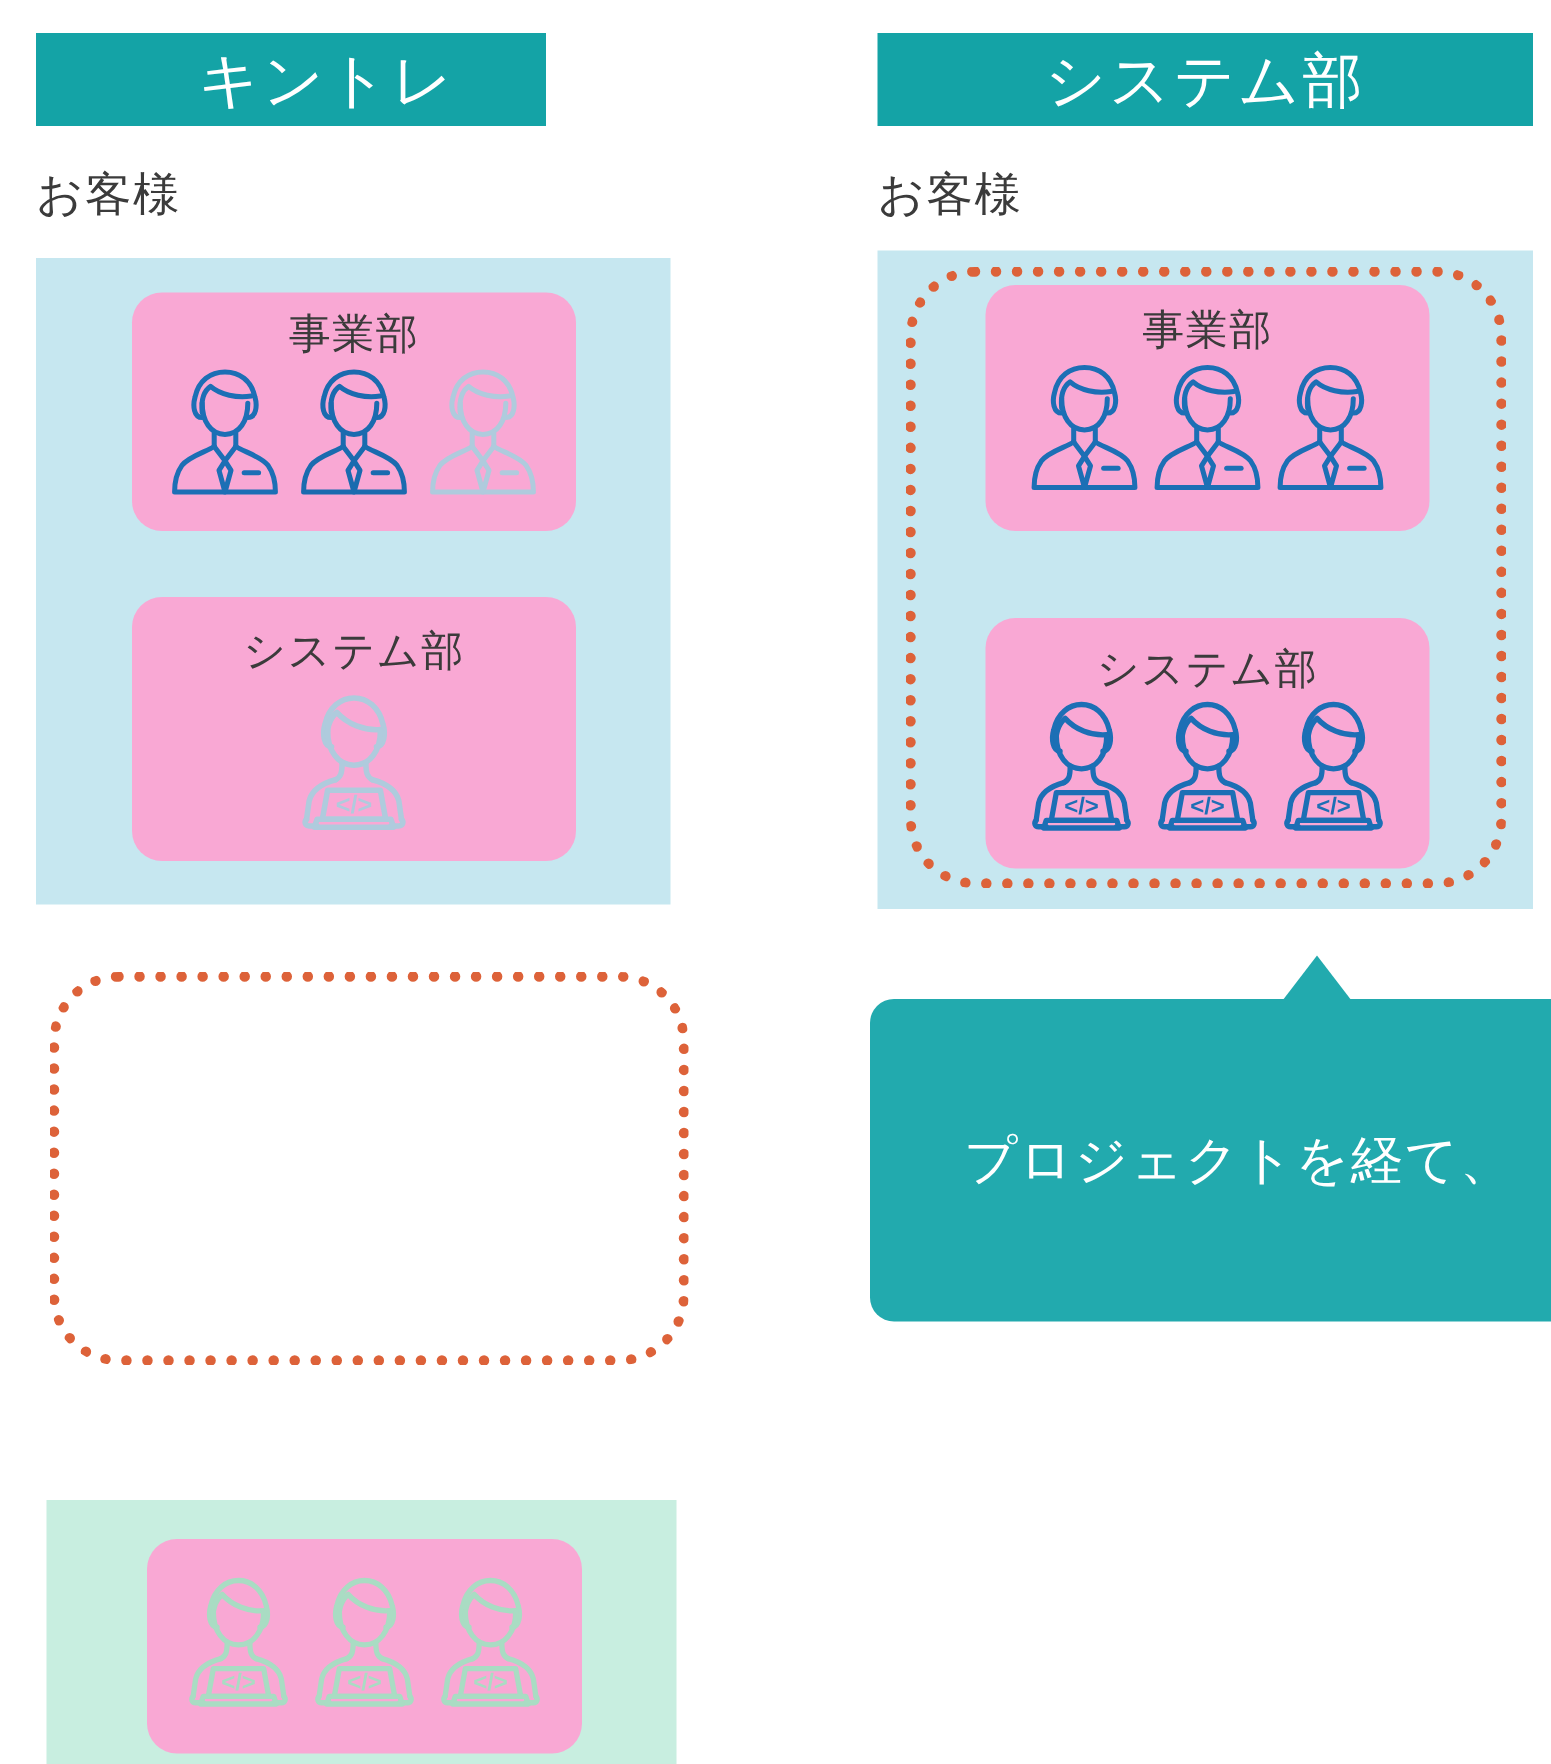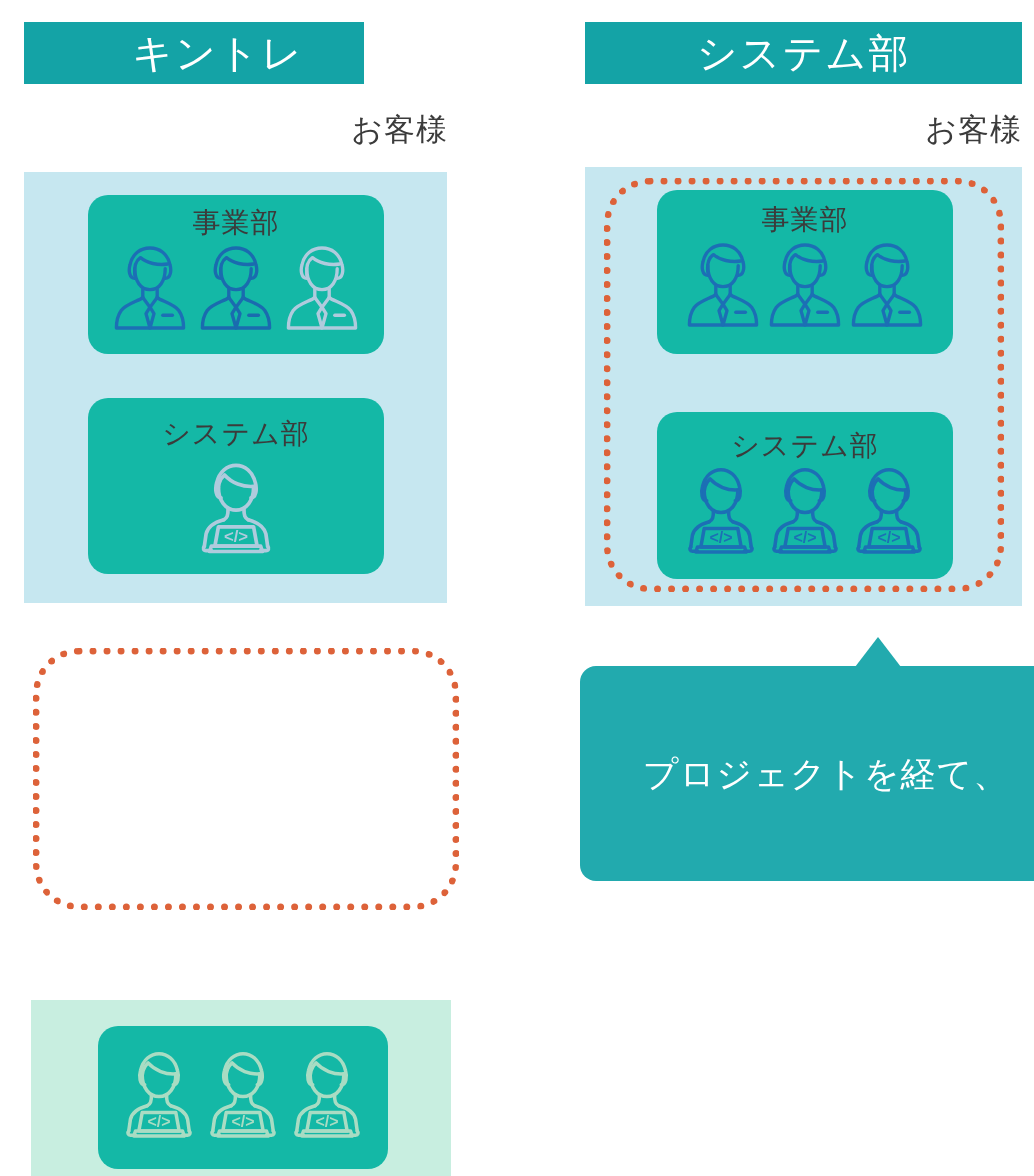--- a/index.html
+++ b/index.html
@@ -17,39 +17,39 @@
     background: #14A3A6;
     color: #ffffff;
     display: flex; align-items: center; justify-content: center;
     font-size: 40px; letter-spacing: 2px; font-weight: 400;
   }
   .col-header.left  { left: 24px;  top: 22px; width: 340px; height: 62px; padding-left: 48px; }
   .col-header.right { left: 585px; top: 22px; width: 437px; height: 62px; }
 
   .section-label {
     position: absolute;
-    font-size: 31px; color: #3b3b3b; text-align: right;
+    font-size: 31px; color: #3b3b3b; text-align: left;
     letter-spacing: 1px;
   }
   .lbl-cust-left  { left: 24px;  top: 109px; width: 424px; }
   .lbl-cust-right { left: 585px; top: 109px; width: 437px; }
   .lbl-jcs        { left: 31px;  top: 938px; width: 420px; }
 
   
   .panel { position: absolute; }
   .panel.blue  { background: #C6E7F0; }
   .panel.mint  { background: #C8EEE0; }
   .panel-left-cust  { left: 24px;  top: 172px; width: 423px; height: 431px; }
   .panel-right-cust { left: 585px; top: 167px; width: 437px; height: 439px; }
   .panel-jcs        { left: 31px;  top: 1000px; width: 420px; height: 176px; }
 
   
   .card {
     position: absolute;
-    background: #14b8a6;
+    background: #f9a8d4;
     border-radius: 20px;
     display: flex; flex-direction: column; align-items: center;
   }
   .card-title {
     font-size: 28px; color: #3b3b3b; letter-spacing: 1px;
     line-height: 1;
   }
   .icon-row { display: flex; align-items: flex-end; justify-content: center; }
 
   

